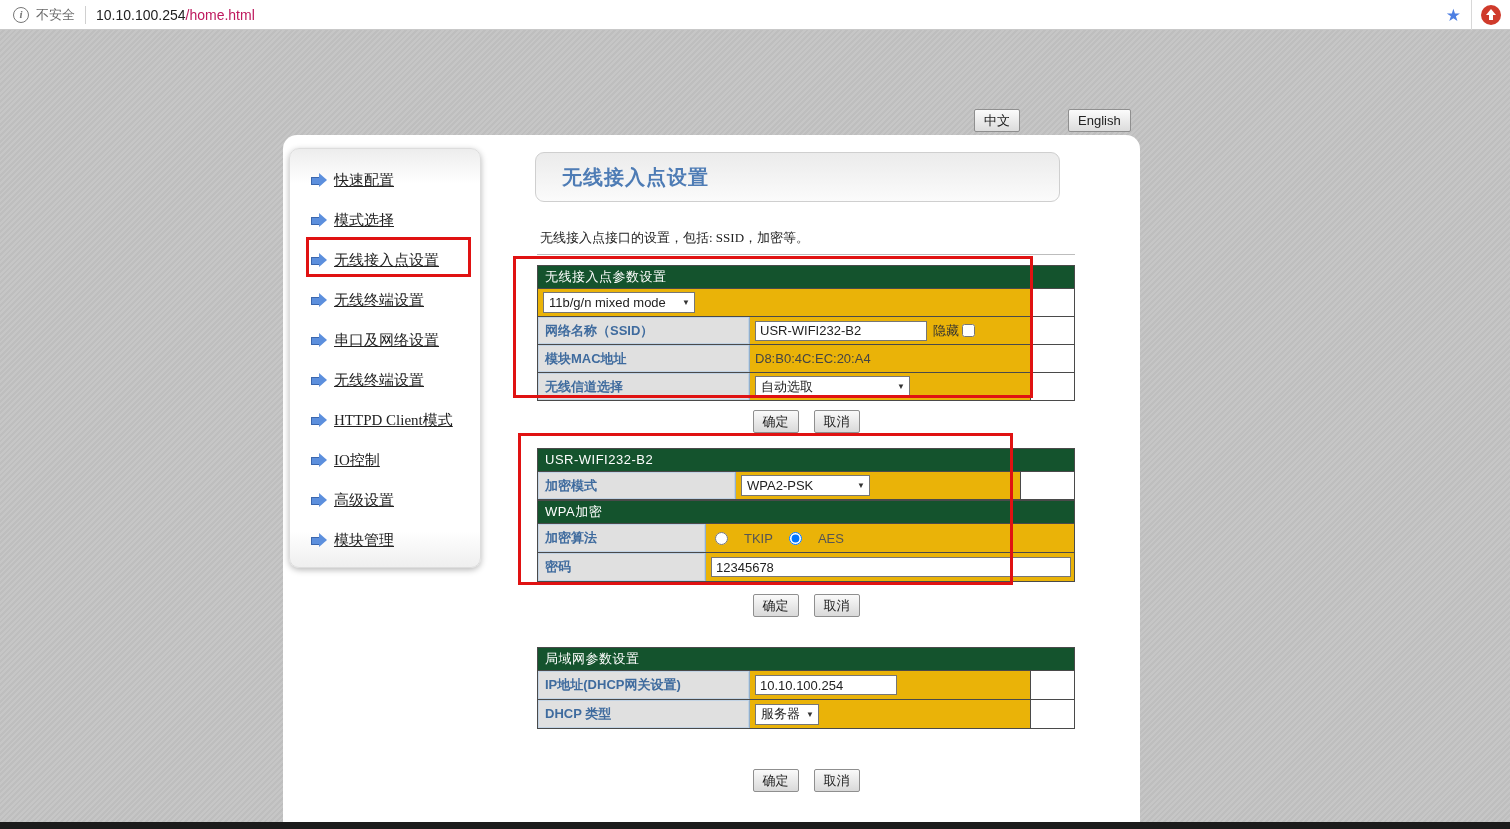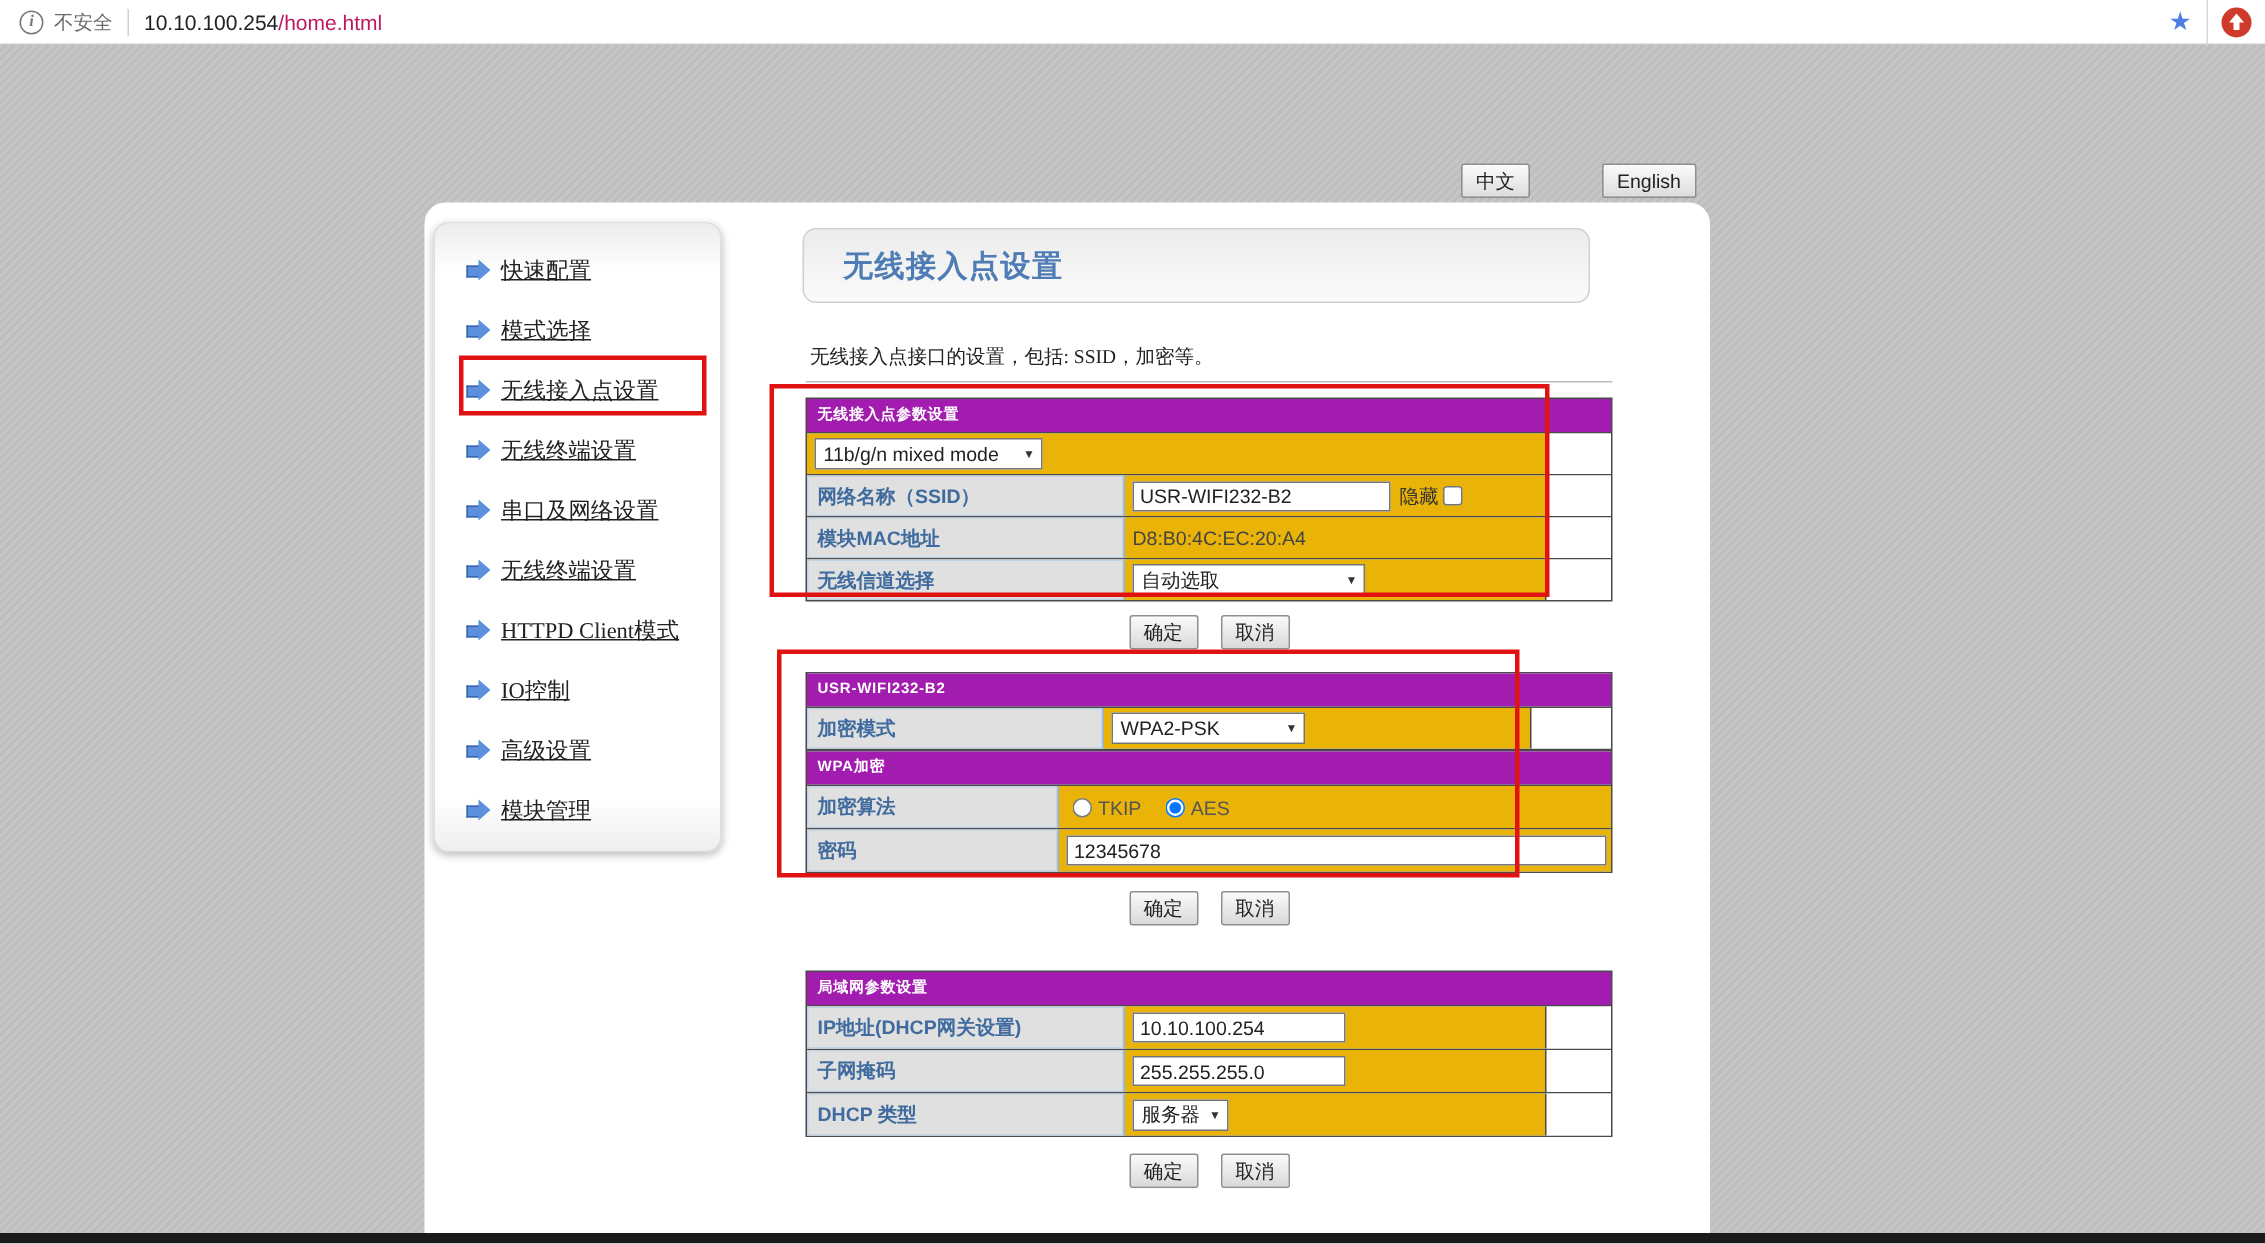--- a/index.html
+++ b/index.html
@@ -59,40 +59,40 @@
   .title-banner { position:absolute; left:535px; top:152px; width:525px; height:50px;
     background:linear-gradient(#ebebeb,#fbfbfb); border:1px solid #cfcfcf; border-radius:9px;
     display:flex; align-items:center; padding-left:26px; }
   .page-title { font-size:20px; font-weight:bold; color:#4e7cb5; letter-spacing:1px; }
   .page-desc { position:absolute; left:540px; top:229px; font-size:13px; color:#222;
     font-family:"Liberation Serif","DejaVu Serif",serif; }
   .rule { position:absolute; left:537px; top:254px; width:538px; height:1px; background:#bdbdbd; }
 
   
   .tbl { position:absolute; width:538px; border:1px solid #4a4a4a; background:#fff; }
-  .tbl-hdr { background:#a21caf; color:#fff; font-weight:bold; font-size:10px;
+  .tbl-hdr { background:#14532d; color:#fff; font-weight:normal; font-size:13px;
     height:22px; line-height:22px; padding-left:7px; letter-spacing:.5px; }
   .trow { display:flex; height:28px; border-top:1px solid #4a4a4a; }
   .cell-label { background:#e0e0e0; border-right:1px solid #93afcb;
     box-shadow:inset 0 0 0 1px #c2d3e4; display:flex; align-items:center; padding-left:7px;
     font-size:13px; font-weight:bold; color:#3f6b9e; }
   .cell-content { flex:1; background:#eab308; display:flex; align-items:center; padding-left:5px; gap:6px; }
   .cell-extra { width:44px; border-left:1px solid #4a4a4a; background:#fff; }
   .w212 { width:212px; } .w198 { width:198px; } .w148 { width:168px; }
 
   
   .sel { display:inline-flex; align-items:center; justify-content:space-between;
     border:1px solid #767676; background:#fff; height:21px; padding:0 4px 0 5px;
     font-size:13px; color:#222; cursor:pointer; }
   .sel .caret { font-size:8px; color:#333; margin-left:6px; }
   .txt { border:1px solid #767676; height:20px; font-size:13px; color:#222; padding:0 4px;
     font-family:"Liberation Sans",sans-serif; }
   .static-val { font-size:13px; color:#444; }
   .hide-wrap { display:flex; align-items:center; gap:3px; font-size:13px; color:#333; }
-  .radio-wrap { display:flex; align-items:center; gap:4px; font-size:13px; color:#555; margin-right:10px; }
+  .radio-wrap { display:flex; align-items:center; gap:16px; font-size:13px; color:#555; margin-right:10px; }
   input[type="checkbox"], input[type="radio"] { width:13px; height:13px; }
 
   
   .btn-row { position:absolute; left:537px; width:538px; display:flex; justify-content:center; gap:15px; }
   .btn { min-width:40px; height:23px; font-size:13px; color:#222; padding:0 9px;
     background:linear-gradient(#fafafa,#d9d9d9); border:1px solid #8f8f8f; border-radius:2px; cursor:pointer;
     font-family:"Liberation Sans",sans-serif; }
 
   
   .redbox { position:absolute; border:3px solid #e01212; background:transparent; z-index:20; pointer-events:none; }
@@ -264,27 +264,20 @@
   <div class="tbl" style="left:537px; top:647px;">
     <div class="tbl-hdr">局域网参数设置</div>
     <div class="trow" style="height:29px;">
       <div class="cell-label w212">IP地址(DHCP网关设置)</div>
       <div class="cell-content">
         <input class="txt" style="width: 142px;" value="10.10.100.254">
       </div>
       <div class="cell-extra"></div>
     </div>
     <div class="trow" style="height:29px;">
-      <div class="cell-label w212">子网掩码</div>
-      <div class="cell-content">
-        <input class="txt" style="width: 142px;" value="255.255.255.0">
-      </div>
-      <div class="cell-extra"></div>
-    </div>
-    <div class="trow" style="height:29px;">
       <div class="cell-label w212">DHCP 类型</div>
       <div class="cell-content">
         <span class="sel" style="width:64px;">
           <span>服务器</span>
           <span class="caret">▼</span>
         </span>
       </div>
       <div class="cell-extra"></div>
     </div>
   </div>

